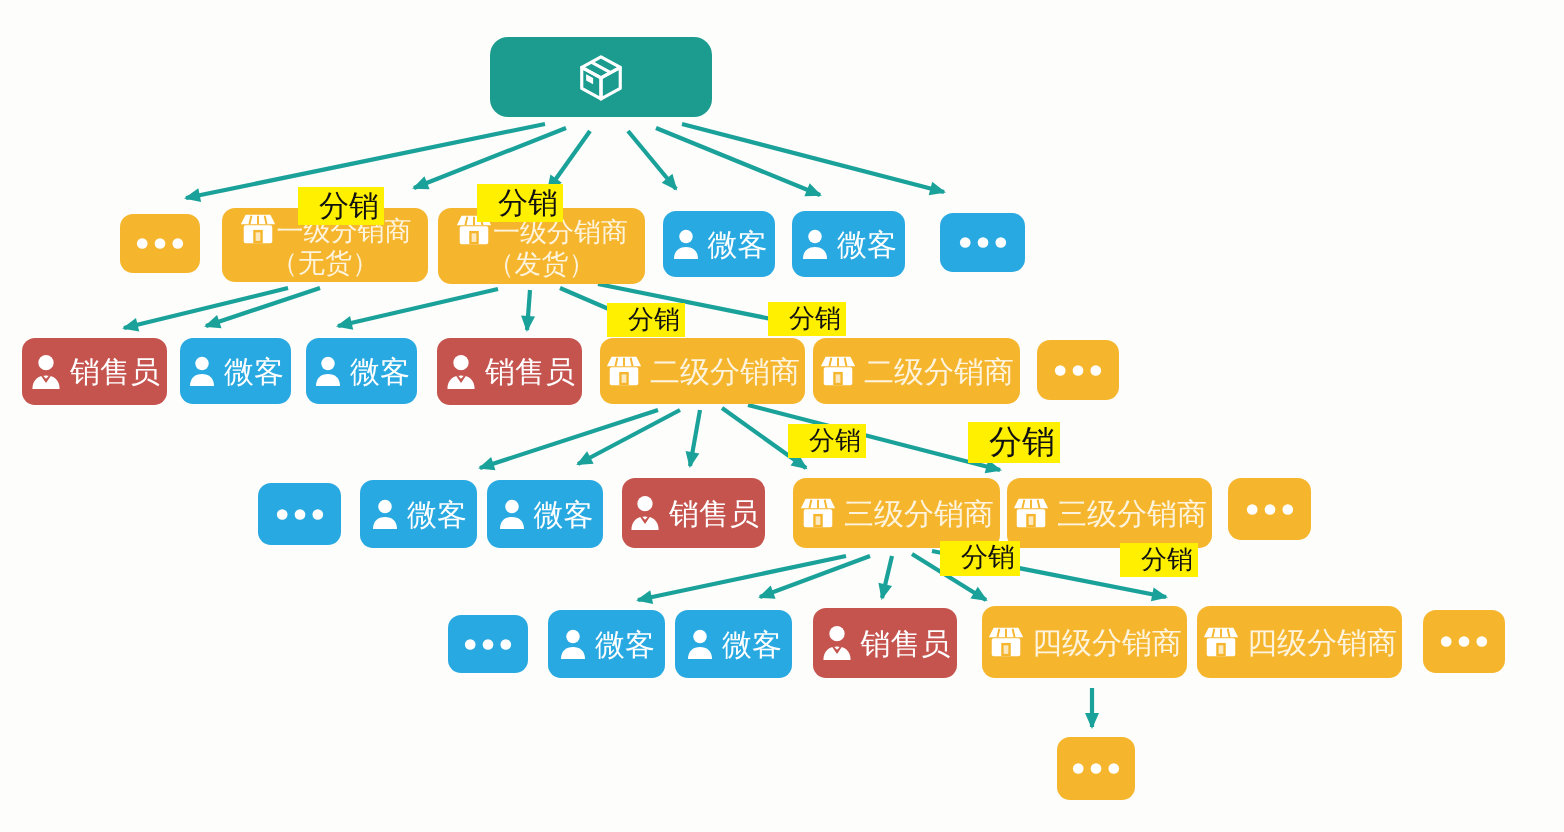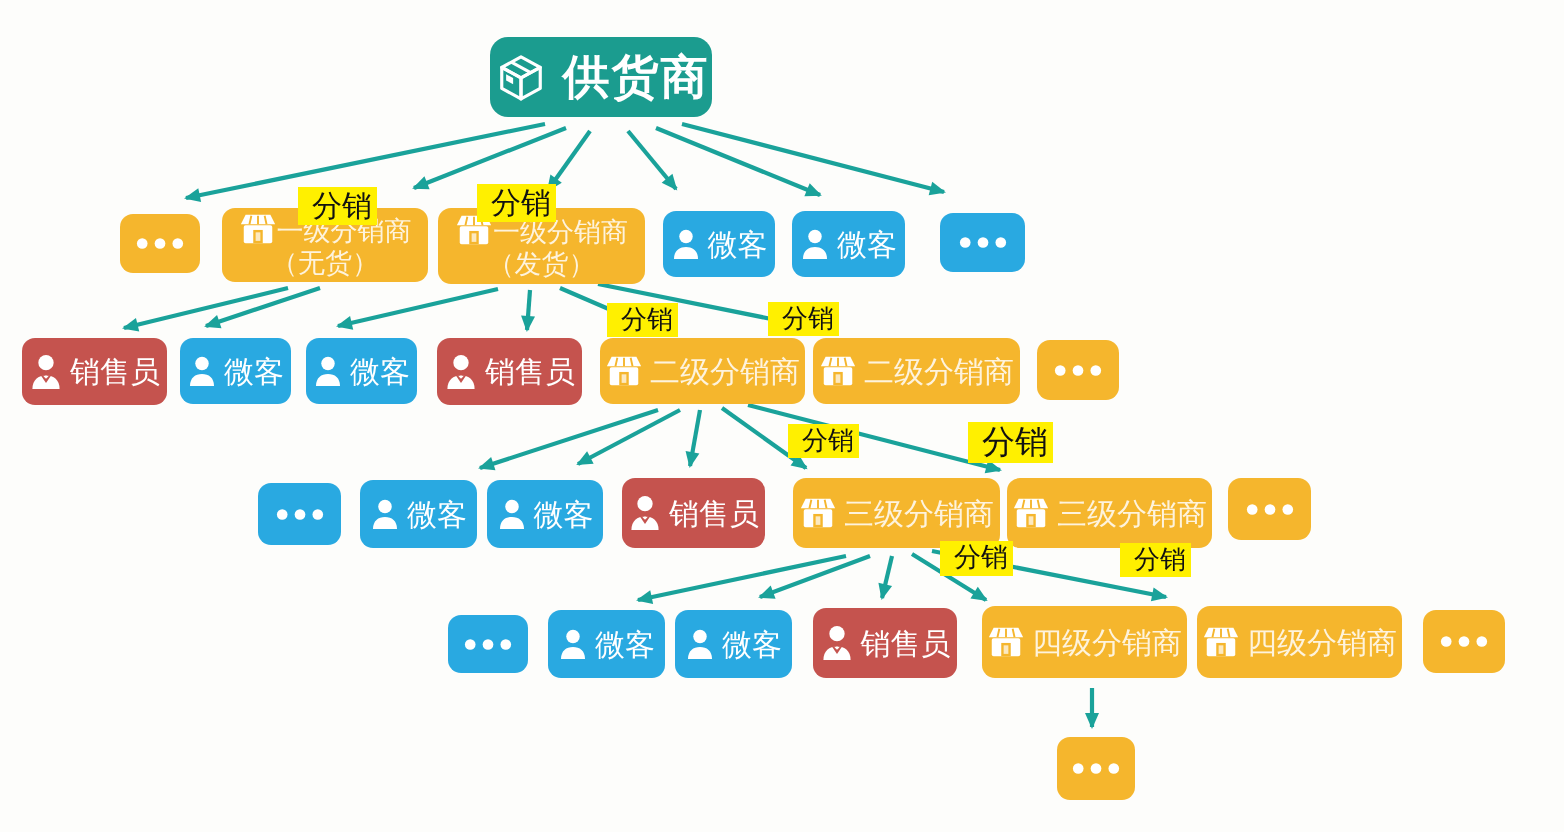--- a/index.html
+++ b/index.html
@@ -23,21 +23,21 @@
   .node .icon{display:block;flex:0 0 auto;}
   .node.supplier .icon{width:56px;height:56px;}
   .node.distributor .icon{width:38px;height:38px;}
   .node.weike .icon{width:30px;height:36px;}
   .node.sales .icon{width:34px;height:40px;}
   .node.more .icon{width:48px;height:13px;}
   .node .inner{display:flex;flex-direction:column;align-items:center;line-height:1.18;}
   .node .row1{display:flex;align-items:flex-end;}
   .badge{
     position:absolute;z-index:5;background:var(--badgeBg);color:var(--badgeText);
-    padding:2px 5px 3px 14px;line-height:1.1;white-space:nowrap;font-weight:500;text-align:right;
+    padding:2px 5px 3px 21px;line-height:1.1;white-space:nowrap;font-weight:500;text-align:right;
   }
 </style>
 </head>
 <body>
 
 <div id="stage" style="width: 1564px; height: 832px; background: rgb(253, 253, 251);">
     <svg id="edge-layer" width="1564" height="832">
       <defs>
         <marker id="ah" markerUnits="userSpaceOnUse" markerWidth="18" markerHeight="16" refX="15" refY="8" orient="auto">
           <path d="M1,1 L17,8 L1,15 z" fill="#1AA29A"></path>
@@ -68,21 +68,20 @@
       <line x1="1092" y1="688" x2="1092" y2="727" stroke="#1AA29A" stroke-width="4.2" marker-end="url(#ah)"></line>
     </svg>
     <div class="node supplier" style="left: 490px; top: 37px; width: 222px; height: 80px; font-size: 47px;">
       <svg class="icon" viewBox="0 0 64 64" fill="none" stroke="#ffffff" stroke-width="3.6" stroke-linejoin="round">
     <polygon points="10,21 32,9 54,21 32,33"></polygon>
     <polygon points="10,21 32,33 32,57 10,45"></polygon>
     <polygon points="54,21 32,33 32,57 54,45"></polygon>
     <line x1="21" y1="15" x2="43" y2="27"></line>
     <rect x="15" y="33" width="8" height="7" fill="#ffffff" stroke="none" transform="skewY(28) translate(0,-12)"></rect>
   </svg>
-      <span>供货商</span>
     </div>
     <div class="node more orange" style="left: 120px; top: 214px; width: 80px; height: 59px;">
       <svg class="icon" viewBox="0 0 54 14">
     <circle cx="7" cy="7" r="6" fill="#ffffff"></circle>
     <circle cx="27" cy="7" r="6" fill="#ffffff"></circle>
     <circle cx="47" cy="7" r="6" fill="#ffffff"></circle>
   </svg>
     </div>
     <div class="node distributor" style="left: 222px; top: 208px; width: 206px; height: 74px; font-size: 27px;">
       <div class="inner">

